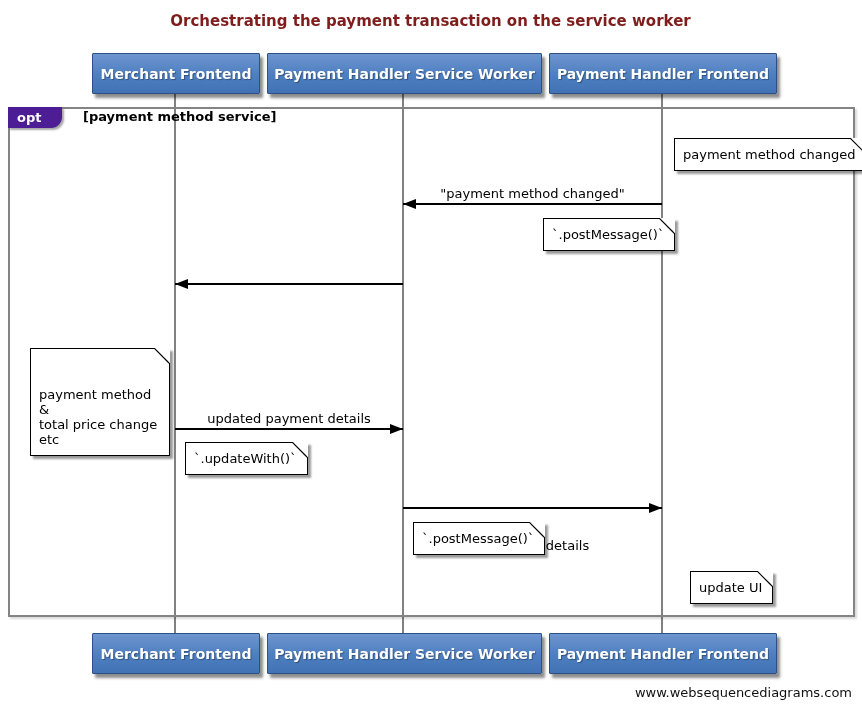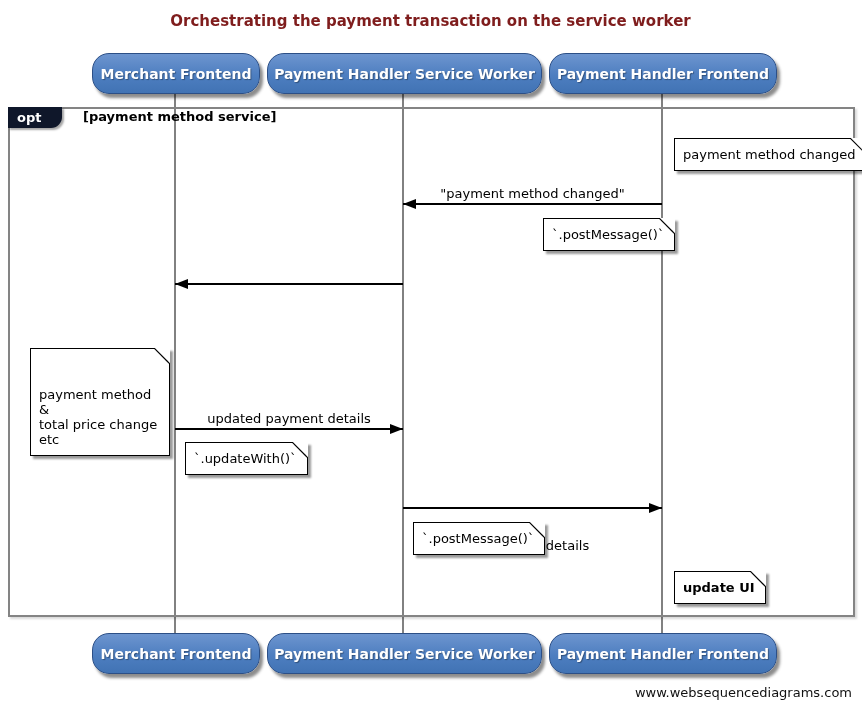--- a/index.html
+++ b/index.html
@@ -20,37 +20,37 @@
   .lifeline {
     position: absolute;
     width: 2px; top: 92px; height: 541px;
     background: #818181;
   }
   .actor {
     position: absolute;
     height: 39px;
     background: linear-gradient(180deg, #6d95cf 0%, #4d7ec0 55%, #4173b4 100%);
     border: 1px solid #2c4f86;
-    border-radius: 17px;
+    border-radius: 1px;
     box-shadow: 3px 4px 3px rgba(0,0,0,0.45);
     display: flex; align-items: center; justify-content: center;
     color: #ffffff; font-size: 14px; font-weight: bold;
     text-shadow: 1px 1px 1px rgba(0,0,0,0.35);
     white-space: nowrap;
   }
   .opt-frame {
     position: absolute;
     left: 8px; top: 107px; width: 843px; height: 506px;
     border: 2px solid #848484;
     box-shadow: 2px 2px 2px rgba(0,0,0,0.15);
   }
   .opt-tab {
     position: absolute;
     left: 8px; top: 107px; width: 54px; height: 21px;
-    background: #0f172a;
+    background: #4c1d95;
     border-radius: 0 0 11px 0;
     box-shadow: 2px 2px 2px rgba(0,0,0,0.35);
     color: #ffffff; font-size: 13px; font-weight: bold;
     line-height: 21px; padding-left: 9px; box-sizing: border-box;
   }
   .guard {
     position: absolute;
     left: 83px; top: 109px;
     font-size: 13px; font-weight: bold; color: #000;
     white-space: nowrap;
@@ -160,21 +160,21 @@
   </div>
 
   <div class="note" style="left:674px; top:138px;">
     <svg class="fold-svg" width="16" height="16" viewBox="0 0 16 16">
       <polygon points="0,0 16,0 16,16" fill="#ffffff"></polygon>
       <path d="M0 0 L13 13 L16 16" fill="none" stroke="#000" stroke-width="1.2"></path>
     </svg>
     <span>payment method changed</span>
   </div>
 
-  <div class="note" style="left:674px; top:571px;font-weight:bold;">
+  <div class="note" style="left:690px; top:571px;">
     <svg class="fold-svg" width="16" height="16" viewBox="0 0 16 16">
       <polygon points="0,0 16,0 16,16" fill="#ffffff"></polygon>
       <path d="M0 0 L13 13 L16 16" fill="none" stroke="#000" stroke-width="1.2"></path>
     </svg>
     <span>update UI</span>
   </div>
 
   <div class="actor" style="left:92px; top:53px; width:166px;">Merchant Frontend</div>
   <div class="actor" style="left:267px; top:53px; width:273px;">Payment Handler Service Worker</div>
   <div class="actor" style="left:549px; top:53px; width:226px;">Payment Handler Frontend</div>

